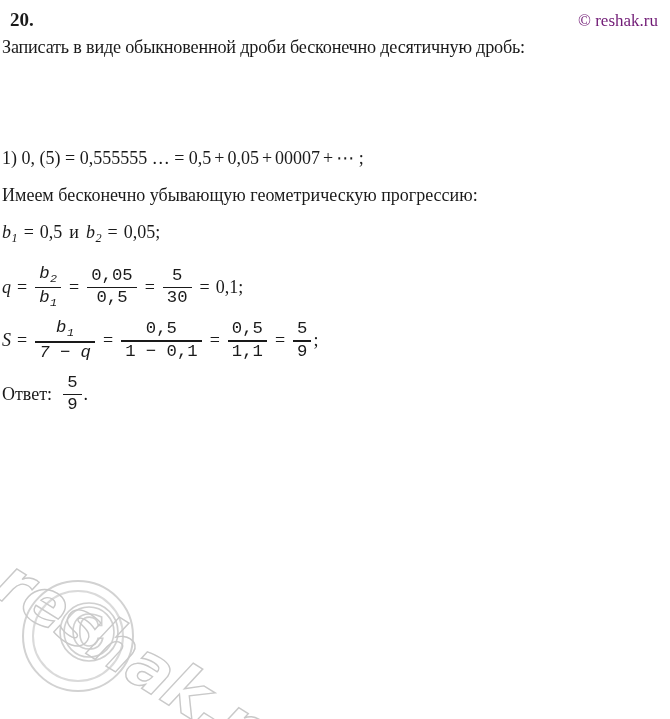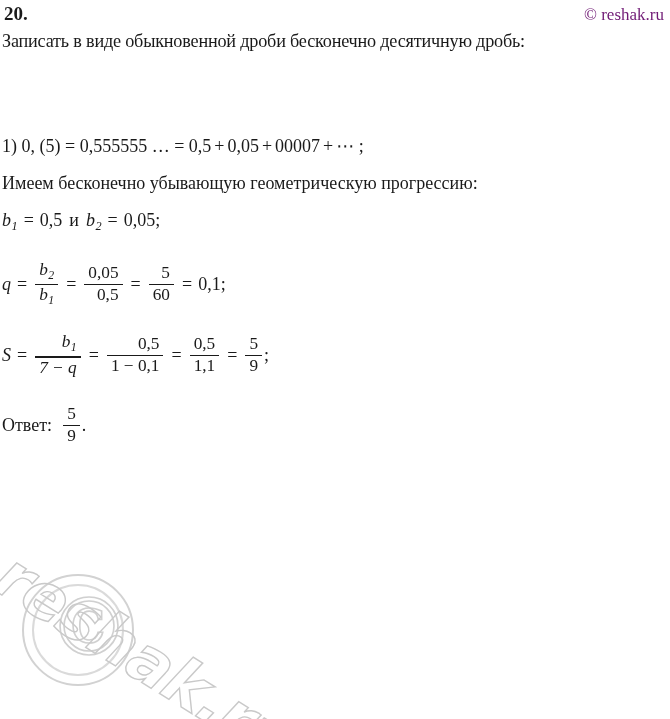--- a/index.html
+++ b/index.html
@@ -22,21 +22,21 @@
     width: 670px;
     height: 719px;
     padding: 0;
     box-sizing: border-box;
   }
 
   
   .header-row {
     position: relative;
     height: 26px;
-    margin: 2px;
+    margin: 8px;
   }
   .task-number {
     position: absolute;
     left: 2px;
     top: 0px;
     font-weight: bold;
     font-size: 19px;
     line-height: 24px;
     letter-spacing: 0px;
   }
@@ -80,24 +80,25 @@
     padding-left: 0.5px;
   }
   .op { padding: 0 3px; }
   .eq { padding: 0 6px; }
   .sp { display: inline-block; width: 7px; }
 
   
   .frac {
     display: inline-block;
     vertical-align: -0.48em;
-    text-align: right;
+    text-align: center;
     line-height: 1.06;
-    margin: 8px 2px;
-    position: relative;
+    margin: 0 2px;
+    position: relative;
+    font-family: Liberation Mono, monospace;
   }
   .frac > .num,
   .frac > .den {
     display: block;
     padding: 0 4px;
     font-size: 0.96em;
   }
   .frac > .bar {
     display: block;
     height: 1.6px;
@@ -216,21 +217,21 @@
       <span class="eq">=</span>
       <span class="frac">
         <span class="num">0,05</span>
         <span class="bar"></span>
         <span class="den">0,5</span>
       </span>
       <span class="eq">=</span>
       <span class="frac">
         <span class="num">5</span>
         <span class="bar"></span>
-        <span class="den">60</span>
+        <span class="den">30</span>
       </span>
       <span class="eq">=</span>
       <span>0,1;</span>
     </div>
 
     <div class="eqline" style="margin-top:10px;">
       <span class="it">S</span>
       <span class="eq">=</span>
       <span class="frac">
         <span class="num"><span class="it">b</span><span class="sub">1</span></span>

